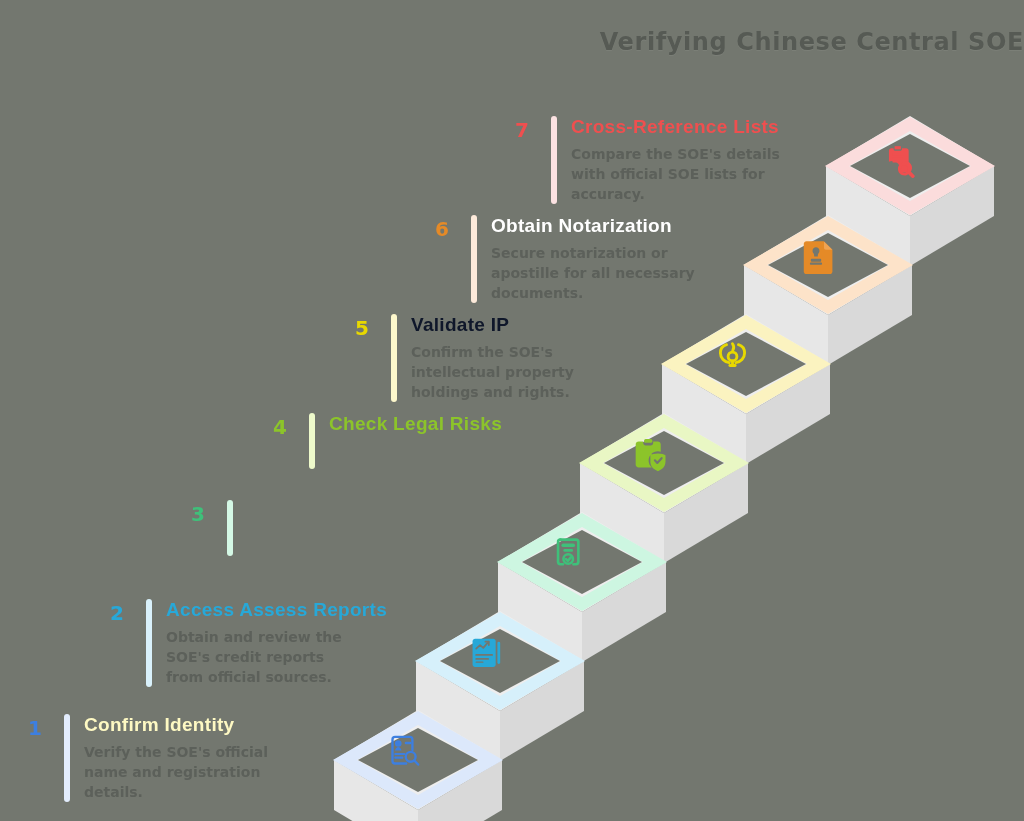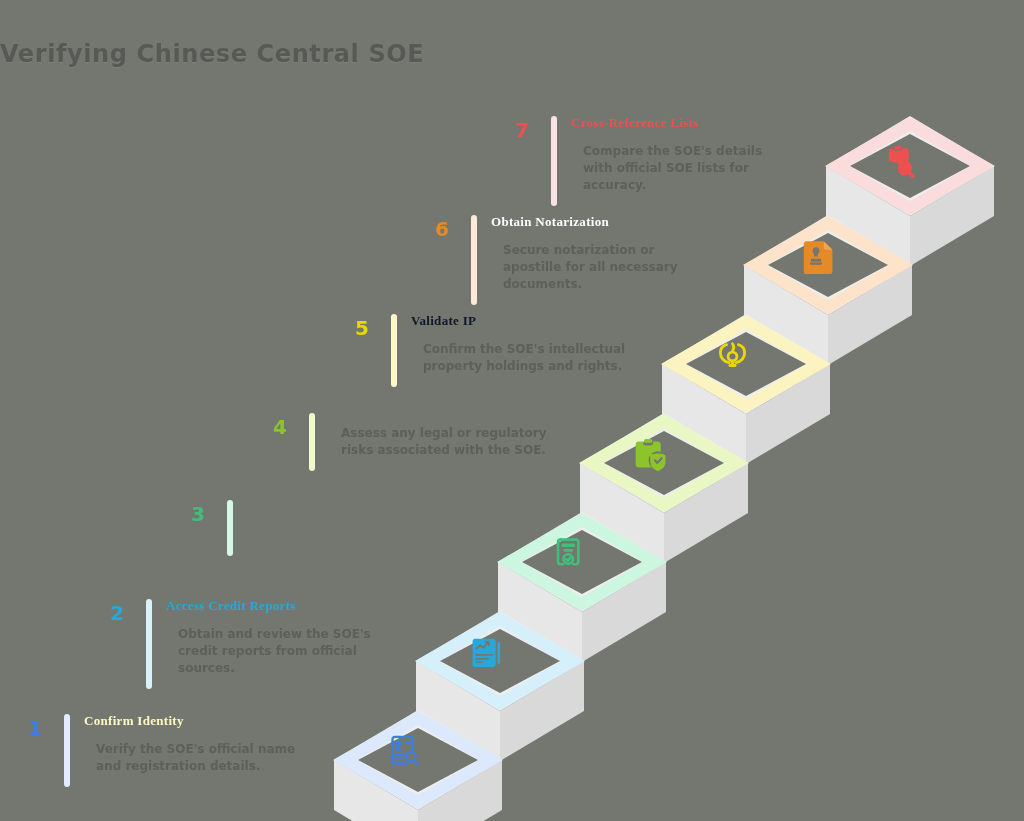--- a/index.html
+++ b/index.html
@@ -17,24 +17,24 @@
   }
   #stage {
     position: relative;
     width: 1024px;
     height: 821px;
   }
 
   
   .title {
     position: absolute;
-    top: 40px;
+    top: 28px;
     left: 0;
     width: 1024px;
-    text-align: left;
+    text-align: right;
     font-family: "DejaVu Sans", sans-serif;
     font-size: 24px;
     font-weight: bold;
     letter-spacing: 0.6px;
     color: #565a54;
     text-shadow: 0 1px 0 rgba(255,255,255,0.06);
   }
 
   
   .steps-layer {
@@ -72,35 +72,35 @@
     border-radius: 3px;
     flex: 0 0 auto;
     margin: 0 14px 0 12px;
     align-self: stretch;
     min-height: 56px;
   }
   .step-copy {
     flex: 1 1 auto;
   }
   .step-head {
-    font-family: Liberation Serif, serif;
-    font-size: 13px;
+    font-family: Liberation Sans, sans-serif;
+    font-size: 19px;
     font-weight: bold;
     letter-spacing: 0.3px;
     line-height: 1.15;
     margin: 0 0 7px 0;
     white-space: nowrap;
   }
   .step-desc {
     font-family: "DejaVu Sans", sans-serif;
-    font-size: 12px;
+    font-size: 14px;
     font-weight: bold;
     line-height: 1.42;
     color: #5c605a;
-    margin: 12px;
+    margin: 0;
     max-width: 215px;
   }
 
   
   .t7 { left: 505px; top: 116px; width: 300px; }
   .t6 { left: 425px; top: 215px; width: 300px; }
   .t5 { left: 345px; top: 314px; width: 300px; }
   .t4 { left: 263px; top: 413px; width: 300px; }
   .t3 { left: 181px; top: 500px; width: 300px; }
   .t2 { left: 100px; top: 599px; width: 300px; }
@@ -277,34 +277,34 @@
     <div class="step-copy">
       <p class="step-head" style="color:#0f172a">Validate IP</p>
       <p class="step-desc">Confirm the SOE's intellectual property holdings and rights.</p>
     </div>
   </div>
 
   <div class="step-text t4">
     <div class="step-num" style="color:#8cc42a">4</div>
     <div class="accent-bar" style="background:#eefacb"></div>
     <div class="step-copy">
-      <p class="step-desc">Assess any legal or regulatory risks associated with the SOE.</p>
+      <p class="step-head" style="color:#8cc42a">Check Legal Risks</p>
     </div>
   </div>
 
   <div class="step-text t3">
     <div class="step-num" style="color:#3fc07a">3</div>
     <div class="accent-bar" style="background:#d4f8e5"></div>
   </div>
 
   <div class="step-text t2">
     <div class="step-num" style="color:#27a8d8">2</div>
     <div class="accent-bar" style="background:#d9f1fb"></div>
     <div class="step-copy">
-      <p class="step-head" style="color:#27a8d8">Access Credit Reports</p>
+      <p class="step-head" style="color:#27a8d8">Access Assess Reports</p>
       <p class="step-desc">Obtain and review the SOE's credit reports from official sources.</p>
     </div>
   </div>
 
   <div class="step-text t1">
     <div class="step-num" style="color:#3d7fe0">1</div>
     <div class="accent-bar" style="background:#e3edfd"></div>
     <div class="step-copy">
       <p class="step-head" style="color:#fef9c3">Confirm Identity</p>
       <p class="step-desc">Verify the SOE's official name and registration details.</p>

